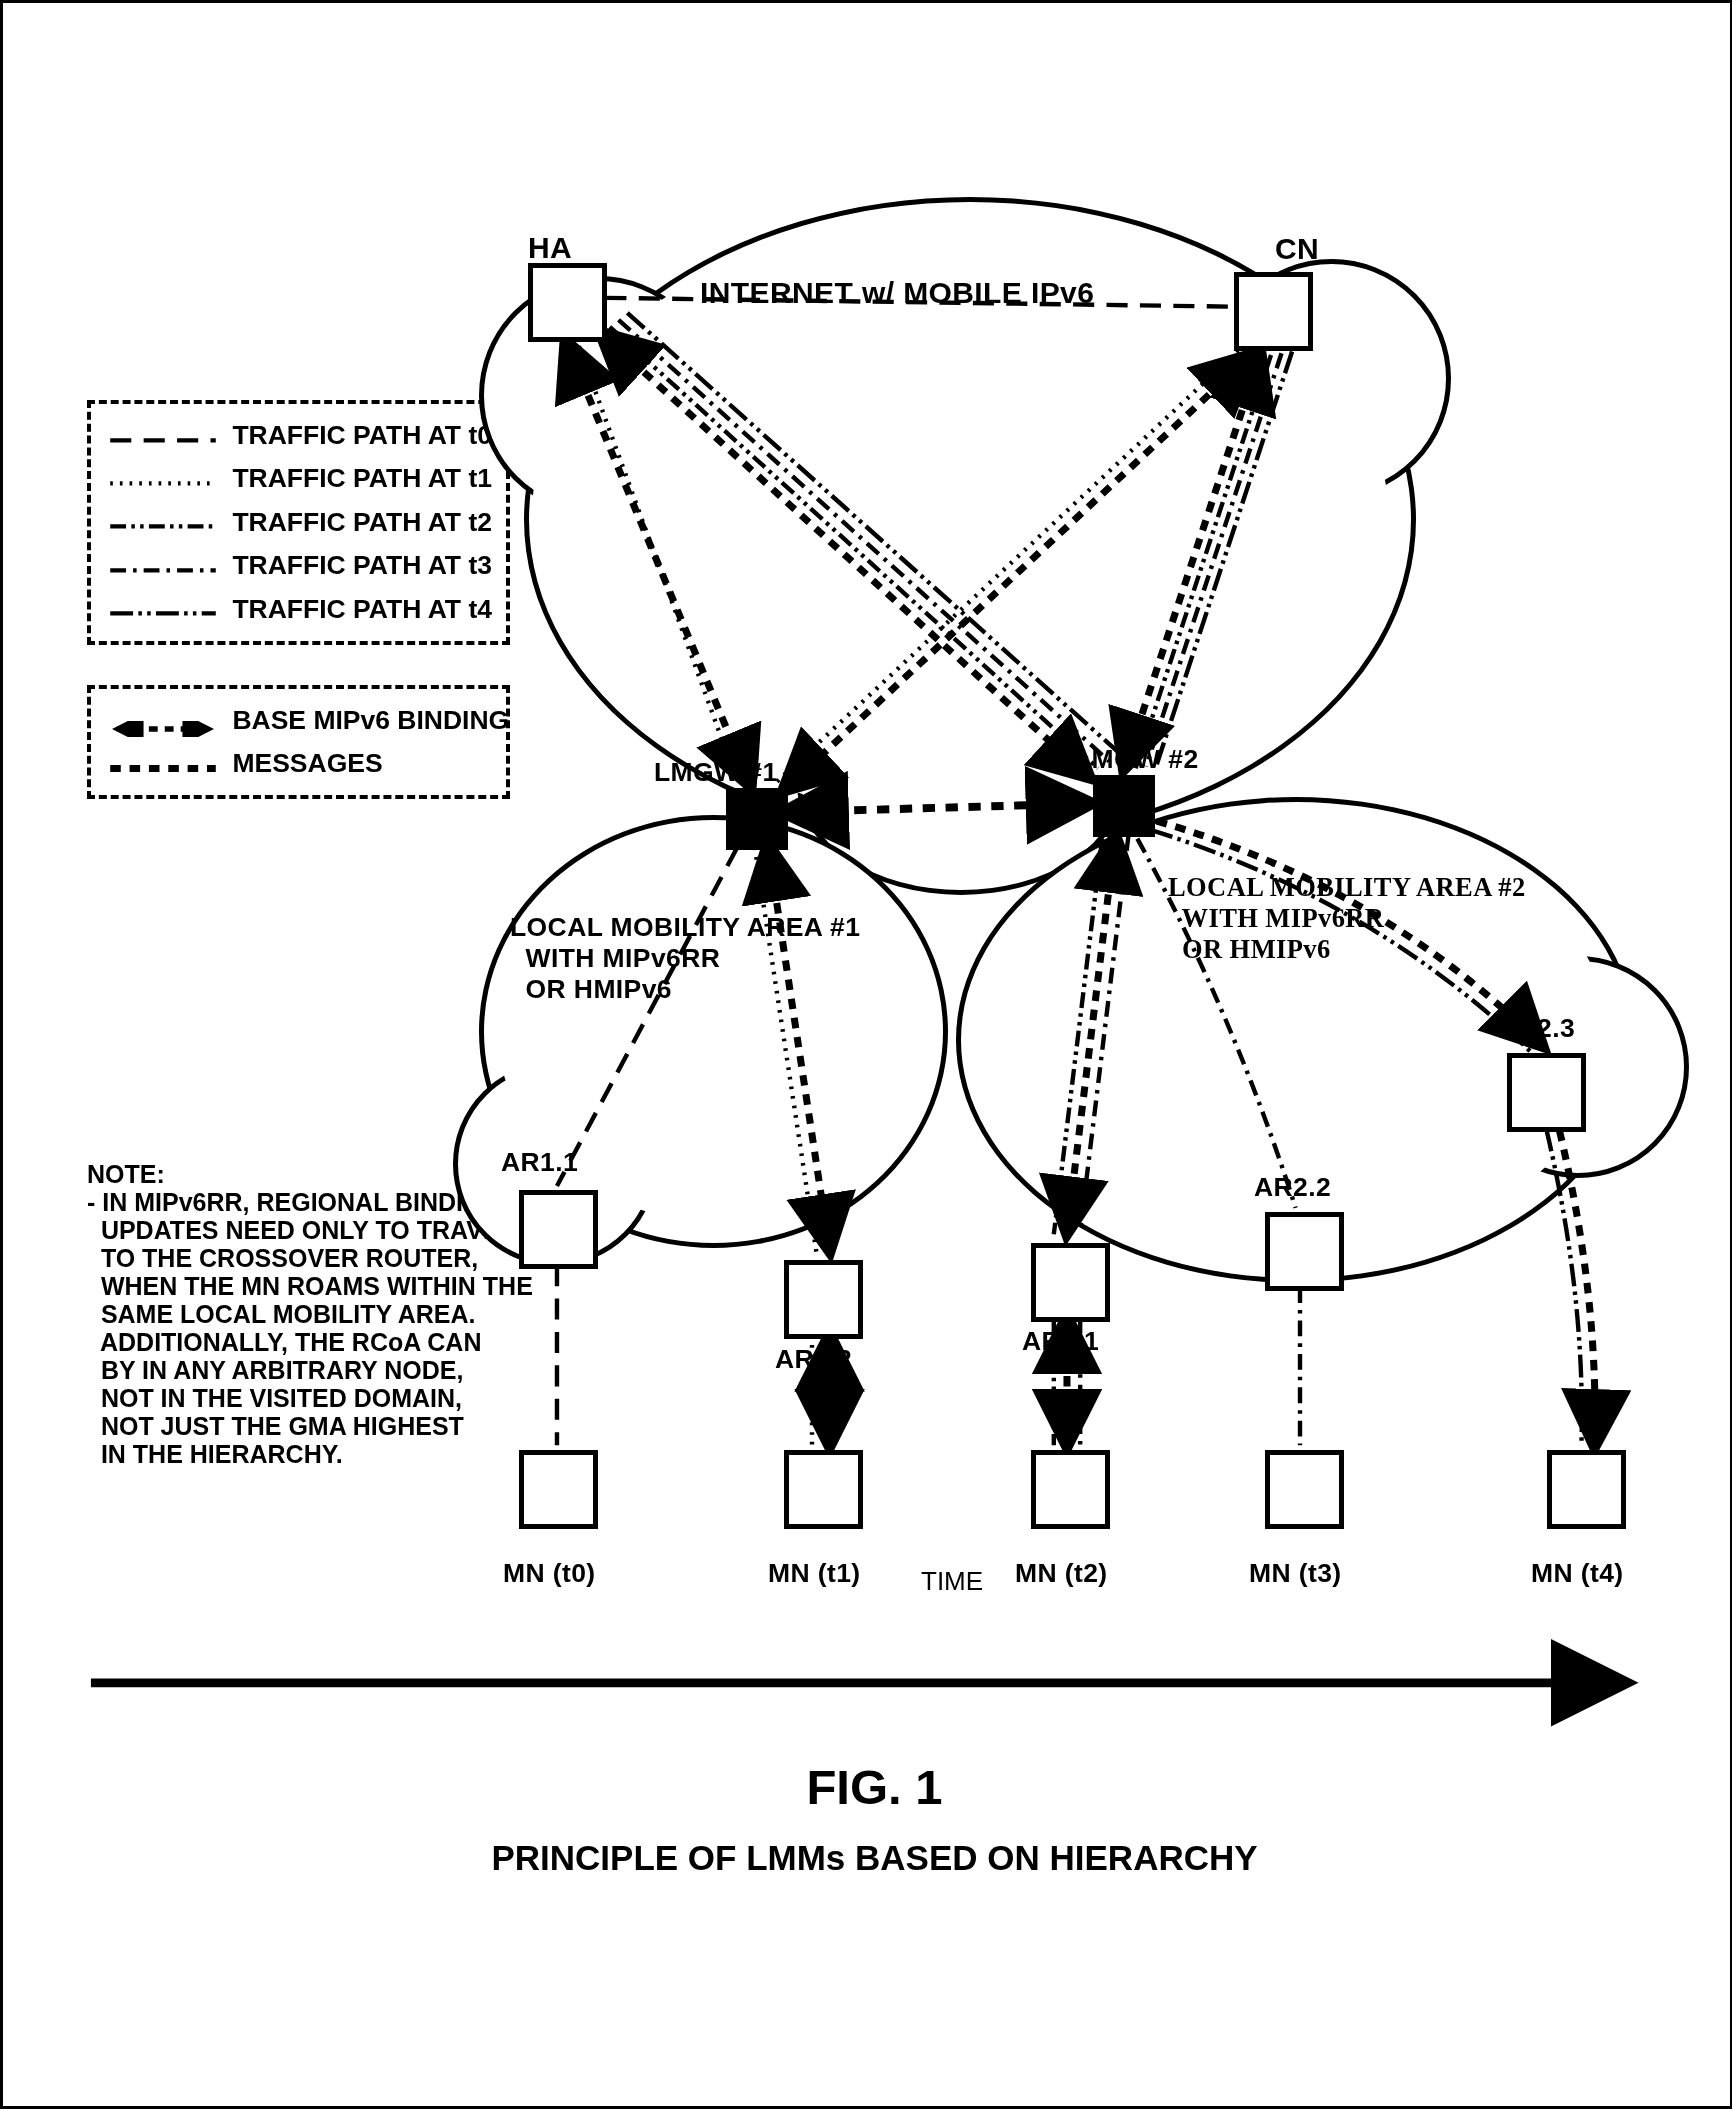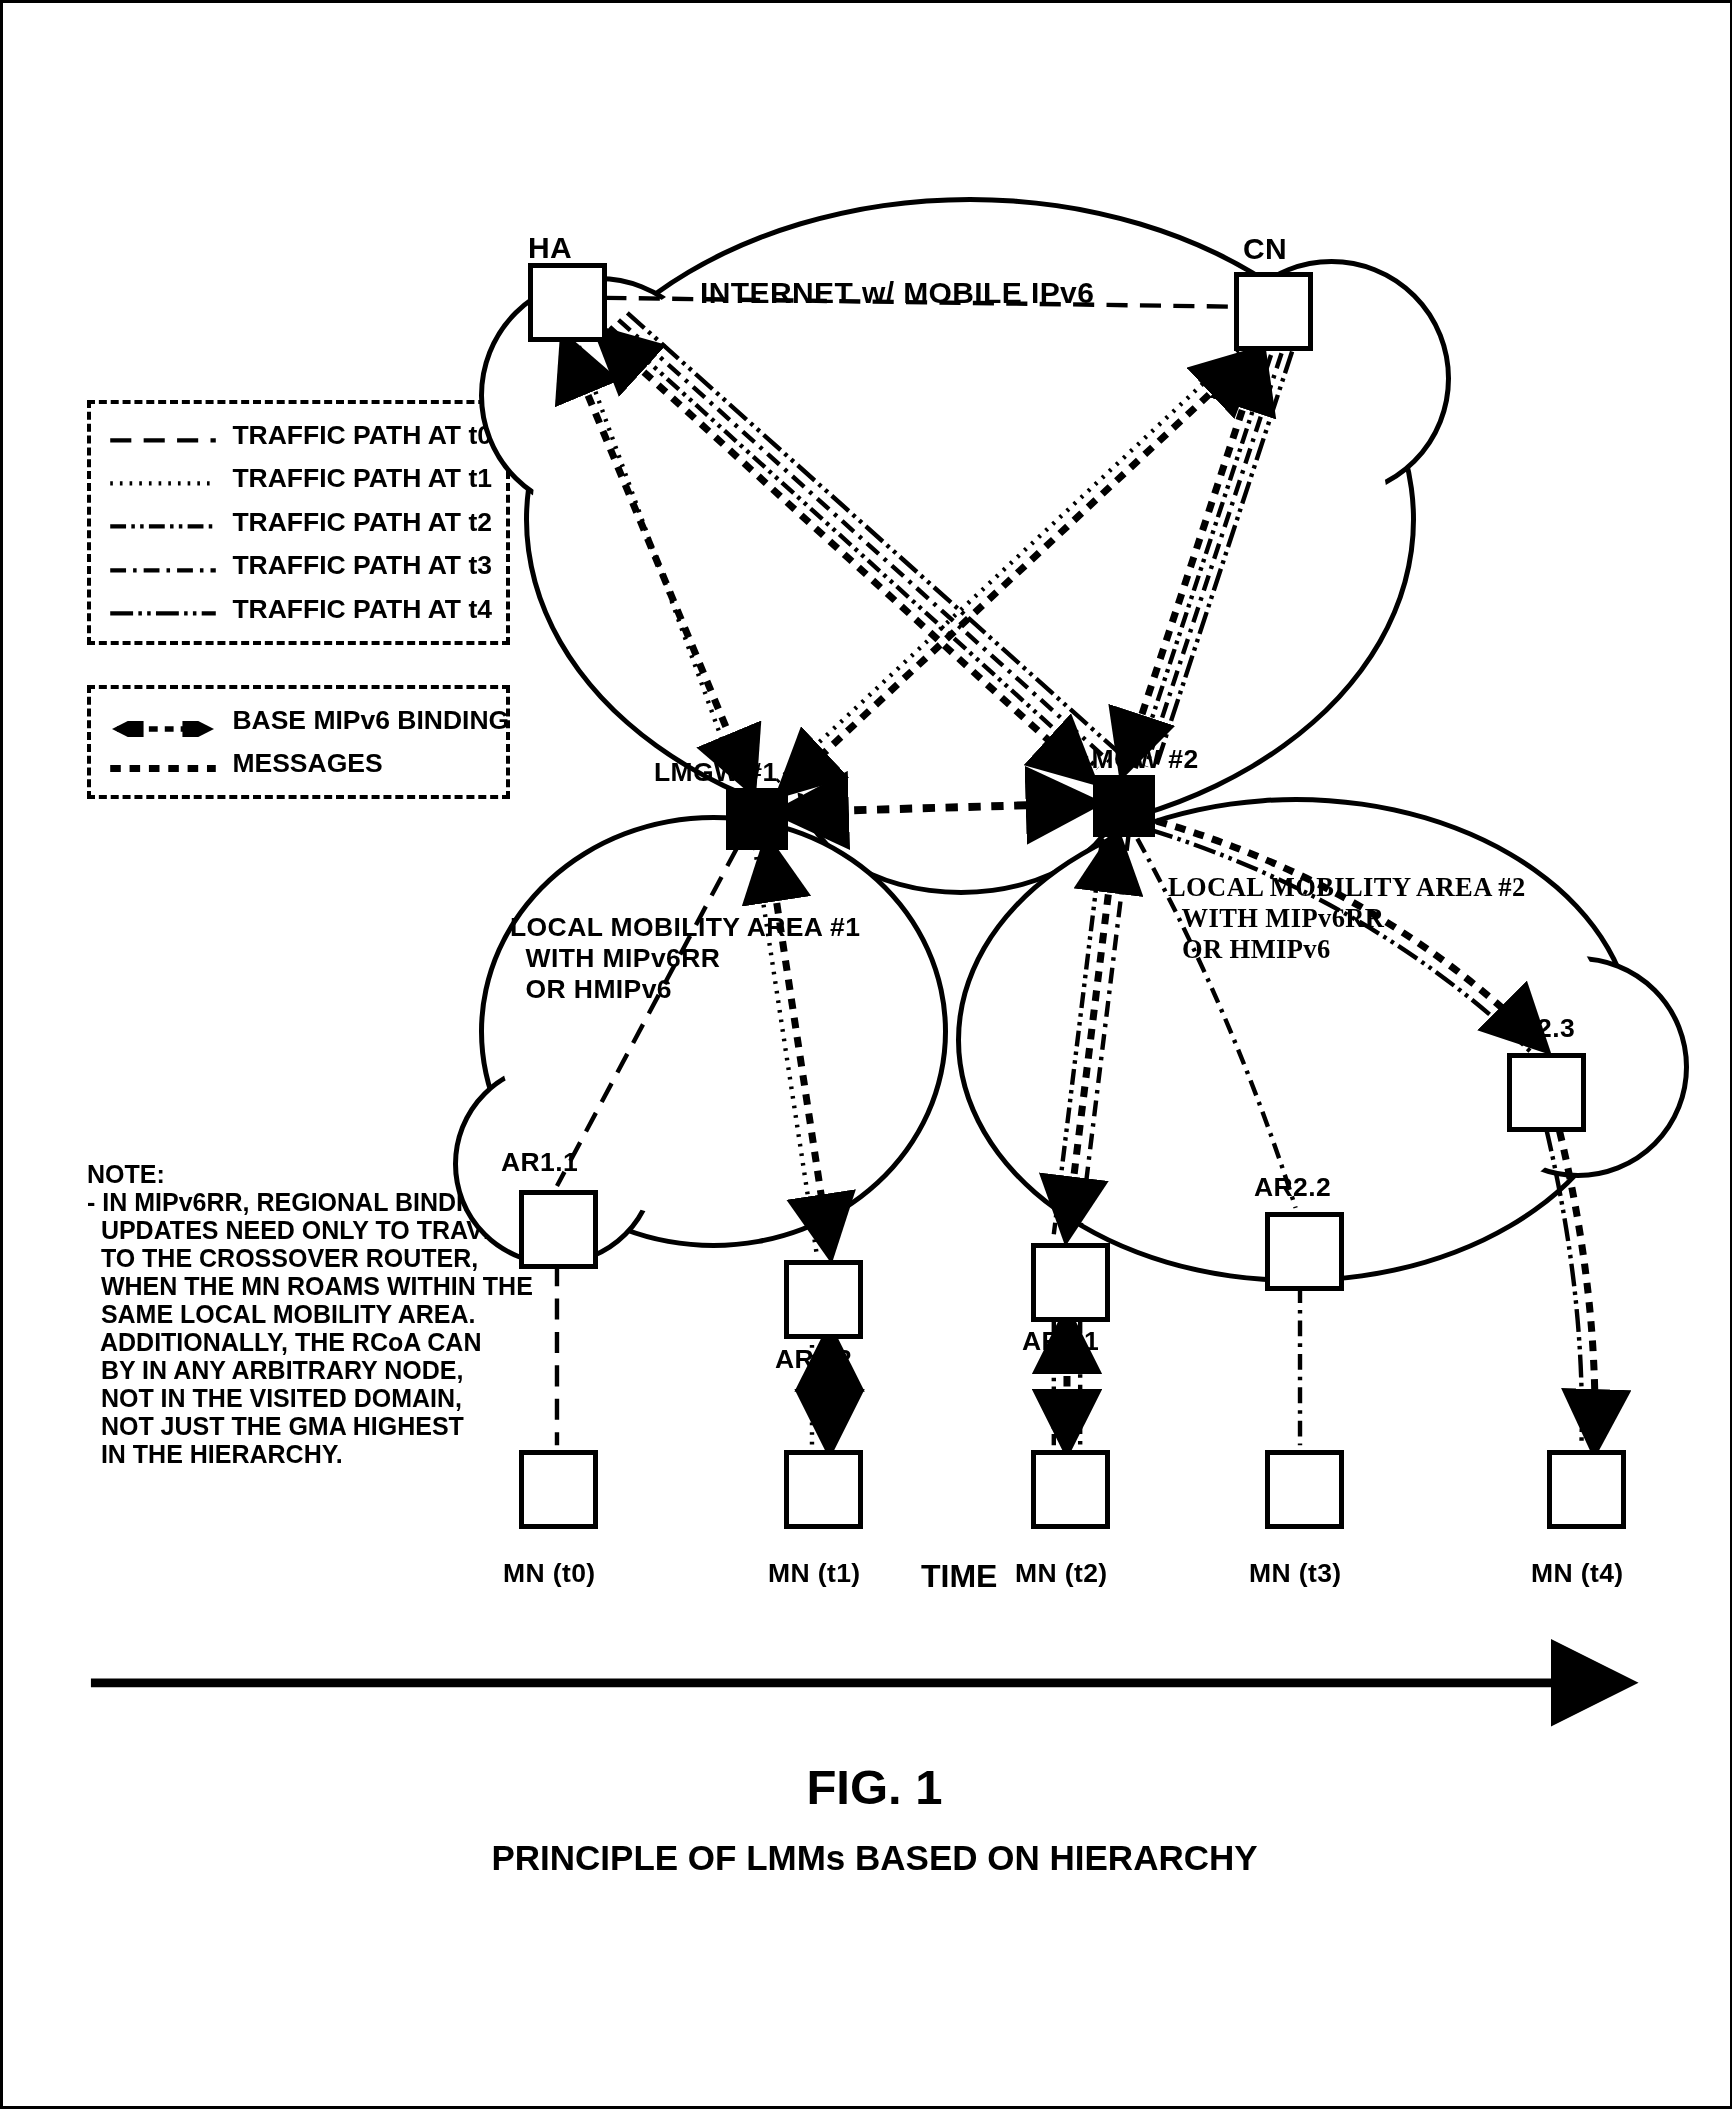--- a/index.html
+++ b/index.html
@@ -94,22 +94,23 @@
   .caption {
     position: absolute;
     font-weight: 900;
     font-size: 35px;
     text-align: center;
     width: 100%;
     padding-left: 8px;
   }
   .time-axis-label {
     position: absolute;
-    font-weight: 700;
-    font-size: 32px;
+    font-weight: 400;
+    font-size: 26px;
+    margin-top: 8px;
   }
 </style>
 </head>
 <body>
 
 <div class="page">
 
   <div class="legend-box" style="left:84px; top:397px; width:423px;">
     <div class="legend-row">
       <span class="swatch">
@@ -262,21 +263,21 @@
     <line x1="1225" y1="1495" x2="1225" y2="1640" stroke="#000" stroke-width="5" stroke-dasharray="18 8 4 8"></line>
     <line x1="1475" y1="1460" x2="1475" y2="1640" stroke="#000" stroke-width="5" stroke-dasharray="18 8 4 8"></line>
     <path d="M1755 1280 Q 1800 1470 1795 1640" fill="none" stroke="#000" stroke-width="5" stroke-dasharray="26 6 4 6 4 6"></path>
     <path d="M1770 1282 Q 1815 1470 1810 1640" fill="none" stroke="#000" stroke-width="8" stroke-dasharray="12 10" marker-end="url(#arrowhead)"></path>
   </svg>
 
   <div class="node box" style="left:525px; top:260px;"></div>
   <div class="label" style="left:525px; top:228px;">HA</div>
 
   <div class="node box" style="left:1231px; top:269px;"></div>
-  <div class="label" style="left:1240px; top:229px;">CN</div>
+  <div class="label" style="left:1272px; top:229px;">CN</div>
 
   <div class="label" style="left:697px; top:273px;">INTERNET w/ MOBILE IPv6</div>
 
   <div class="node box-filled" style="left:723px; top:785px;"></div>
   <div class="label label-sm" style="left:651px; top:754px;">LMGW #1</div>
 
   <div class="node box-filled" style="left:1090px; top:772px;"></div>
   <div class="label label-sm" style="left:1072px; top:741px;">LMGW #2</div>
 
   <div class="label label-sm" style="left:507px; top:909px;">LOCAL MOBILITY AREA #1

